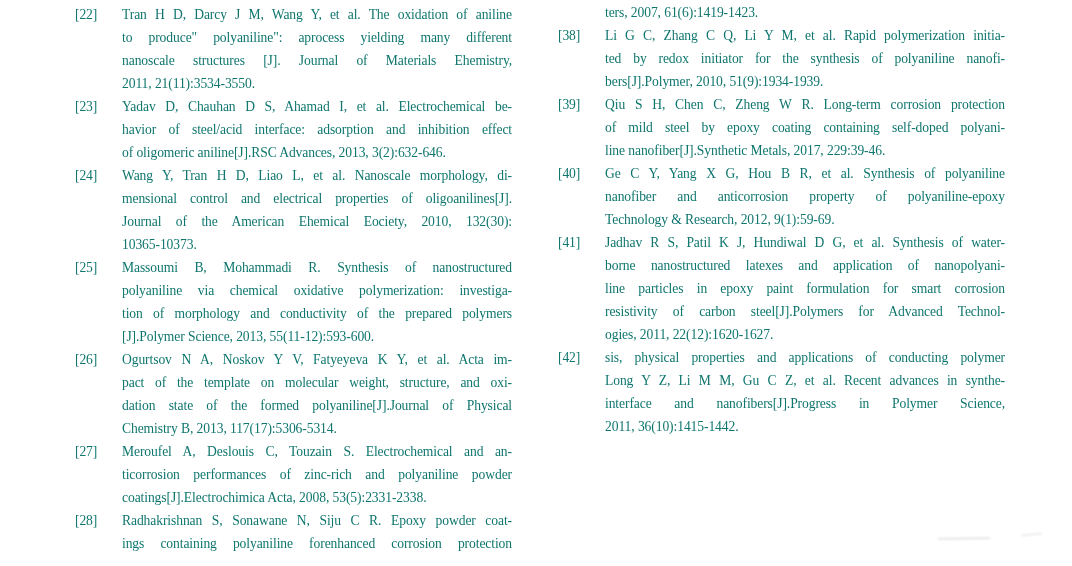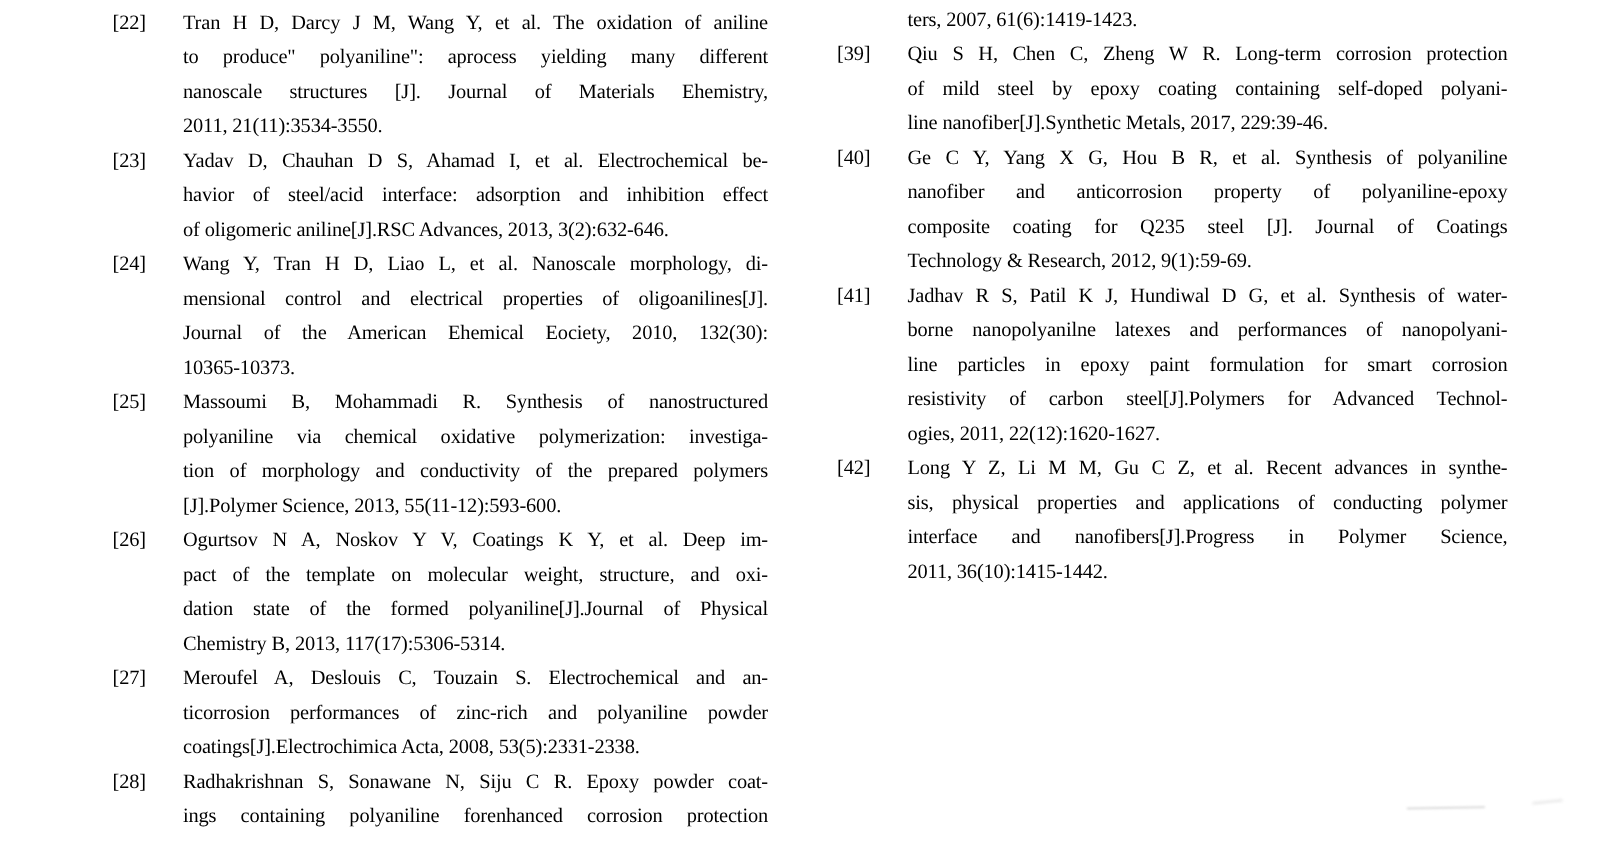--- a/index.html
+++ b/index.html
@@ -9,21 +9,21 @@
     height: 566px;
     overflow: hidden;
     background: #ffffff;
   }
   .page {
     position: relative;
     width: 1072px;
     height: 566px;
     background: #ffffff;
     font-family: "Liberation Serif", "DejaVu Serif", serif;
-    color: #000000;
+    color: #0f766e;
     font-size: 13.6px;
     letter-spacing: -0.1px;
   }
   .ref-column {
     position: absolute;
     top: 3px;
   }
   .col-left {
     left: 75px;
     width: 437px;
@@ -120,21 +120,21 @@
         <div class="ref-body">
           <div class="ref-line">Massoumi B, Mohammadi R. Synthesis of nanostructured</div>
           <div class="ref-line">polyaniline via chemical oxidative polymerization: investiga-</div>
           <div class="ref-line">tion of morphology and conductivity of the prepared polymers</div>
           <div class="ref-line last">[J].Polymer Science, 2013, 55(11-12):593-600.</div>
         </div>
       </div>
       <div class="ref-item">
         <span class="ref-label">[26]</span>
         <div class="ref-body">
-          <div class="ref-line">Ogurtsov N A, Noskov Y V, Coatings K Y, et al. Deep im-</div>
+          <div class="ref-line">Ogurtsov N A, Noskov Y V, Fatyeyeva K Y, et al. Acta im-</div>
           <div class="ref-line">pact of the template on molecular weight, structure, and oxi-</div>
           <div class="ref-line">dation state of the formed polyaniline[J].Journal of Physical</div>
           <div class="ref-line last">Chemistry B, 2013, 117(17):5306-5314.</div>
         </div>
       </div>
       <div class="ref-item">
         <span class="ref-label">[27]</span>
         <div class="ref-body">
           <div class="ref-line">Meroufel A, Deslouis C, Touzain S. Electrochemical and an-</div>
           <div class="ref-line">ticorrosion performances of zinc-rich and polyaniline powder</div>
@@ -150,51 +150,58 @@
       </div>
     </div>
   <div class="ref-column col-right" id="right-column">
       <div class="ref-item">
         <span class="ref-label"></span>
         <div class="ref-body">
           <div class="ref-line last">ters, 2007, 61(6):1419-1423.</div>
         </div>
       </div>
       <div class="ref-item">
+        <span class="ref-label">[38]</span>
+        <div class="ref-body">
+          <div class="ref-line">Li G C, Zhang C Q, Li Y M, et al. Rapid polymerization initia-</div>
+          <div class="ref-line">ted by redox initiator for the synthesis of polyaniline nanofi-</div>
+          <div class="ref-line last">bers[J].Polymer, 2010, 51(9):1934-1939.</div>
+        </div>
+      </div>
+      <div class="ref-item">
         <span class="ref-label">[39]</span>
         <div class="ref-body">
           <div class="ref-line">Qiu S H, Chen C, Zheng W R. Long-term corrosion protection</div>
           <div class="ref-line">of mild steel by epoxy coating containing self-doped polyani-</div>
           <div class="ref-line last">line nanofiber[J].Synthetic Metals, 2017, 229:39-46.</div>
         </div>
       </div>
       <div class="ref-item">
         <span class="ref-label">[40]</span>
         <div class="ref-body">
           <div class="ref-line">Ge C Y, Yang X G, Hou B R, et al. Synthesis of polyaniline</div>
           <div class="ref-line">nanofiber and anticorrosion property of polyaniline-epoxy</div>
-          <div class="ref-line">composite coating for Q235 steel [J]. Journal of Coatings</div>
           <div class="ref-line last">Technology &amp; Research, 2012, 9(1):59-69.</div>
         </div>
       </div>
       <div class="ref-item">
         <span class="ref-label">[41]</span>
         <div class="ref-body">
           <div class="ref-line">Jadhav R S, Patil K J, Hundiwal D G, et al. Synthesis of water-</div>
-          <div class="ref-line">borne nanopolyanilne latexes and performances of nanopolyani-</div>
+          <div class="ref-line">borne nanostructured latexes and application of nanopolyani-</div>
           <div class="ref-line">line particles in epoxy paint formulation for smart corrosion</div>
           <div class="ref-line">resistivity of carbon steel[J].Polymers for Advanced Technol-</div>
           <div class="ref-line last">ogies, 2011, 22(12):1620-1627.</div>
         </div>
       </div>
       <div class="ref-item">
         <span class="ref-label">[42]</span>
         <div class="ref-body">
+          <div class="ref-line">sis, physical properties and applications of conducting polymer</div>
           <div class="ref-line">Long Y Z, Li M M, Gu C Z, et al. Recent advances in synthe-</div>
-          <div class="ref-line">sis, physical properties and applications of conducting polymer</div>
           <div class="ref-line">interface and nanofibers[J].Progress in Polymer Science,</div>
           <div class="ref-line last">2011, 36(10):1415-1442.</div>
         </div>
       </div>
     </div>
   <div class="scan-smudge smudge-a"></div>
   <div class="scan-smudge smudge-b"></div>
 </div>
 
 </body></html>

